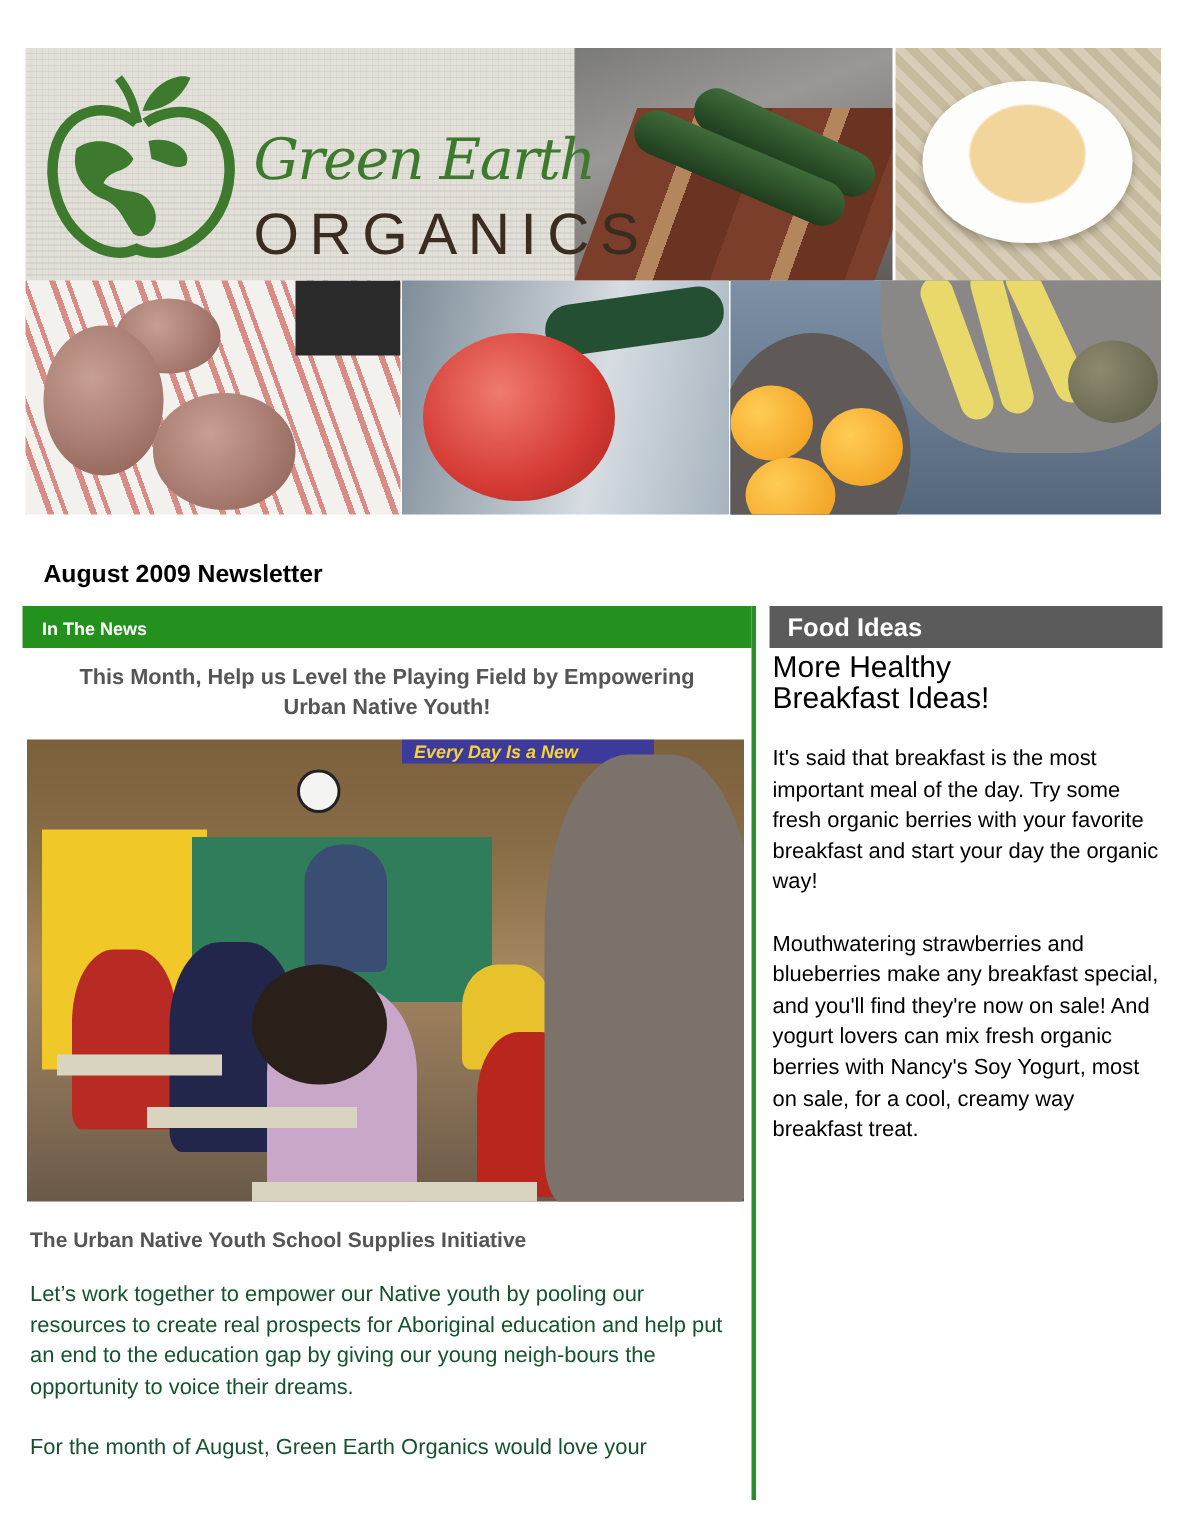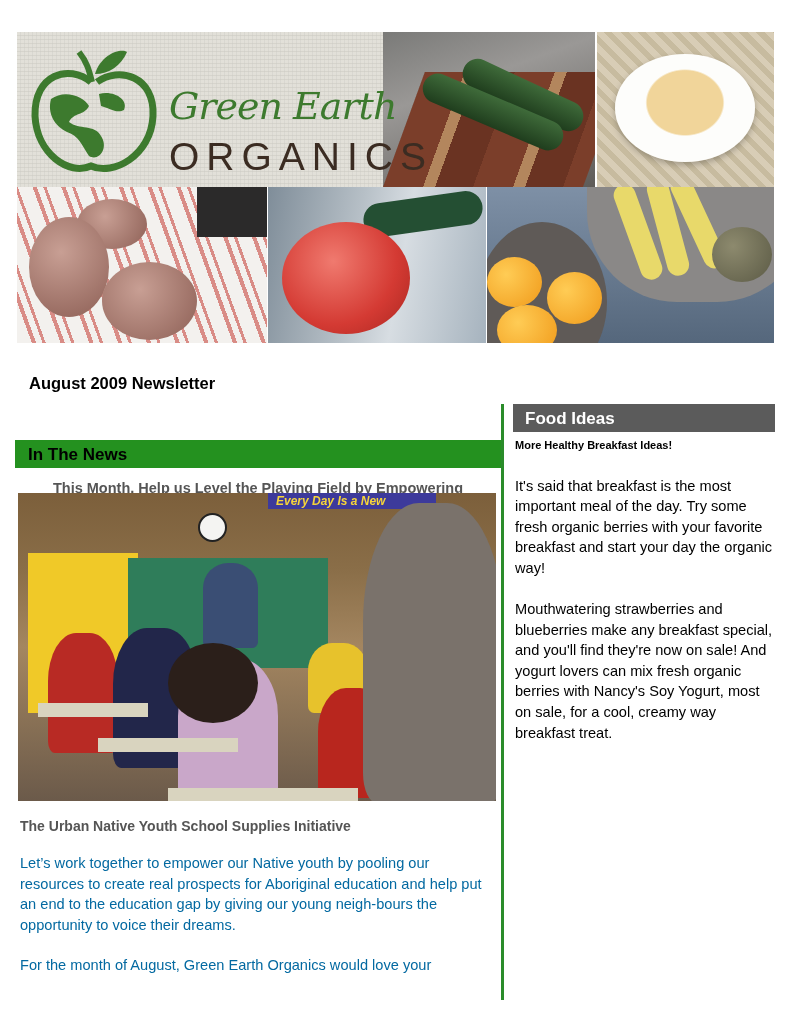--- a/index.html
+++ b/index.html
@@ -49,39 +49,39 @@
     background: #8a8887; }
   .banana { position:absolute; width: 22px; height: 100px; border-radius: 11px; background: #e8d96a; }
   .orange { position:absolute; border-radius: 50%; background: radial-gradient(circle at 35% 35%, #ffcc55, #f09a1a); }
   .fruitbowl { position:absolute; left: -10px; top: 35px; width: 130px; height: 160px; border-radius: 50%; background:#5f5a57; }
 
   
   .nl-title { position: absolute; left: 29px; top: 374px; font-size: 16.5px; font-weight: bold; color: #000; }
 
   
   .left-col { position: absolute; left: 15px; top: 404px; width: 486px; height: 596px; border-right: 3px solid #2a8c2a; }
-  .left-head { height: 28px; background: #24911f; color: #000000; font-size: 17px; font-weight: bold; line-height: 30px; padding-left: 13px; margin-top: 36px; }
+  .left-head { height: 28px; background: #24911f; color: #ffffff; font-size: 12px; font-weight: bold; line-height: 30px; padding-left: 13px; }
   .left-sub { text-align: center; color: #555; font-weight: bold; font-size: 14.5px; line-height: 20px; margin-top: 10px; padding: 0 20px; }
   .classroom { position: absolute; left: 3px; top: 89px; width: 478px; height: 308px; overflow: hidden;
     background: linear-gradient(180deg, #7c5f3b 0%, #8a6e48 25%, #a48660 50%, #6b5a4a 100%); }
   .chalkboard { position:absolute; left: 110px; top: 65px; width: 200px; height: 110px; background: #2f7d5a; }
   .yellowboard { position:absolute; left: 10px; top: 60px; width: 110px; height: 160px; background: #f0c928; }
   .clock { position:absolute; left: 180px; top: 20px; width: 25px; height: 25px; border-radius: 50%; background:#f4f4f2; border: 2px solid #222; }
   .banner-strip { position:absolute; left: 250px; top: 0; width: 160px; height: 16px; background: #3d3a9b; color: #f5d43a; font-size: 12px; font-style: italic; font-weight: bold; line-height: 16px; padding-left: 8px; }
   .teacher { position:absolute; left: 185px; top: 70px; width: 55px; height: 85px; border-radius: 25px 25px 6px 6px; background: #3a4e74; }
   .kid { position:absolute; border-radius: 40% 40% 10% 10%; }
   .desk { position:absolute; height: 14px; background: #d9d4bf; }
   .left-caption { position: absolute; left: 5px; top: 414px; color: #555; font-size: 14px; font-weight: bold; }
-  .left-body { position: absolute; left: 5px; top: 449px; width: 470px; color: #0369a1; font-size: 14.6px; line-height: 20.5px; }
+  .left-body { position: absolute; left: 5px; top: 449px; width: 470px; color: #14532d; font-size: 14.6px; line-height: 20.5px; }
   .left-body p { margin: 0 0 20px 0; }
 
   
   .right-col { position: absolute; left: 513px; top: 404px; width: 262px; }
   .right-head { height: 28px; background: #5b5b5b; color: #fff; font-size: 17px; font-weight: bold; line-height: 30px; padding-left: 12px; }
-  .right-sub { color: #000; font-weight: bold; font-size: 11px; line-height: 20.5px; margin-top: 3px; padding-left: 2px; width: 200px; }
+  .right-sub { color: #000; font-weight: normal; font-size: 20px; line-height: 20.5px; margin-top: 3px; padding-left: 2px; width: 200px; }
   .right-body { color: #000; font-size: 14.6px; line-height: 20.6px; padding-left: 2px; margin-top: 20px; }
   .right-body p { margin: 0 0 20.6px 0; }
 </style>
 </head>
 <body>
 
 <div class="banner">
   <div class="logo-panel">
     <svg class="apple" viewBox="0 0 130 135">
       <path d="M62 38 C40 20 5 30 6 72 C8 110 40 132 62 122 C84 132 122 112 124 72 C126 32 90 22 68 38" fill="none" stroke="#3d7a2e" stroke-width="7"></path>

